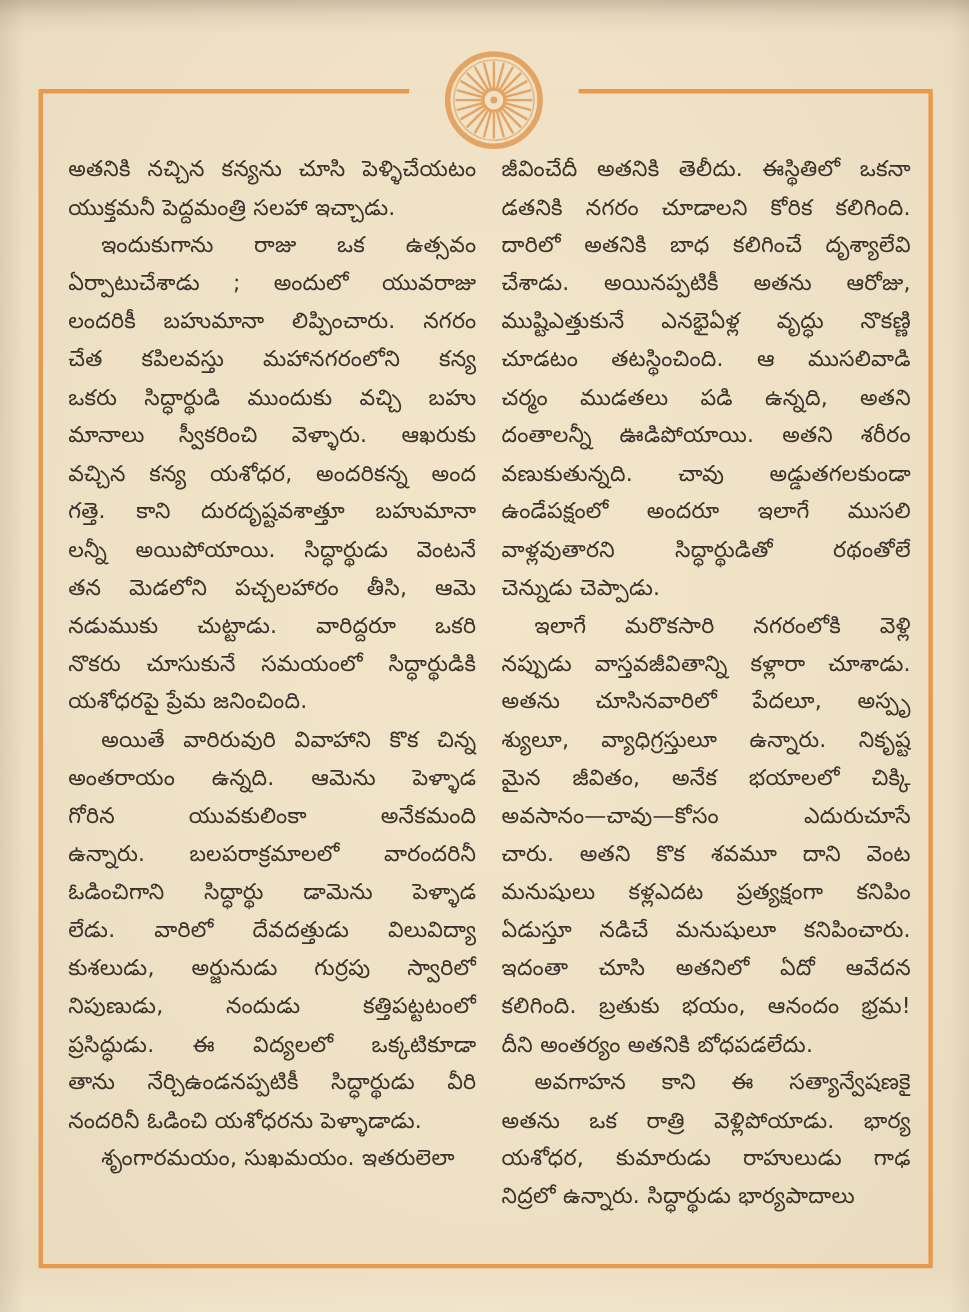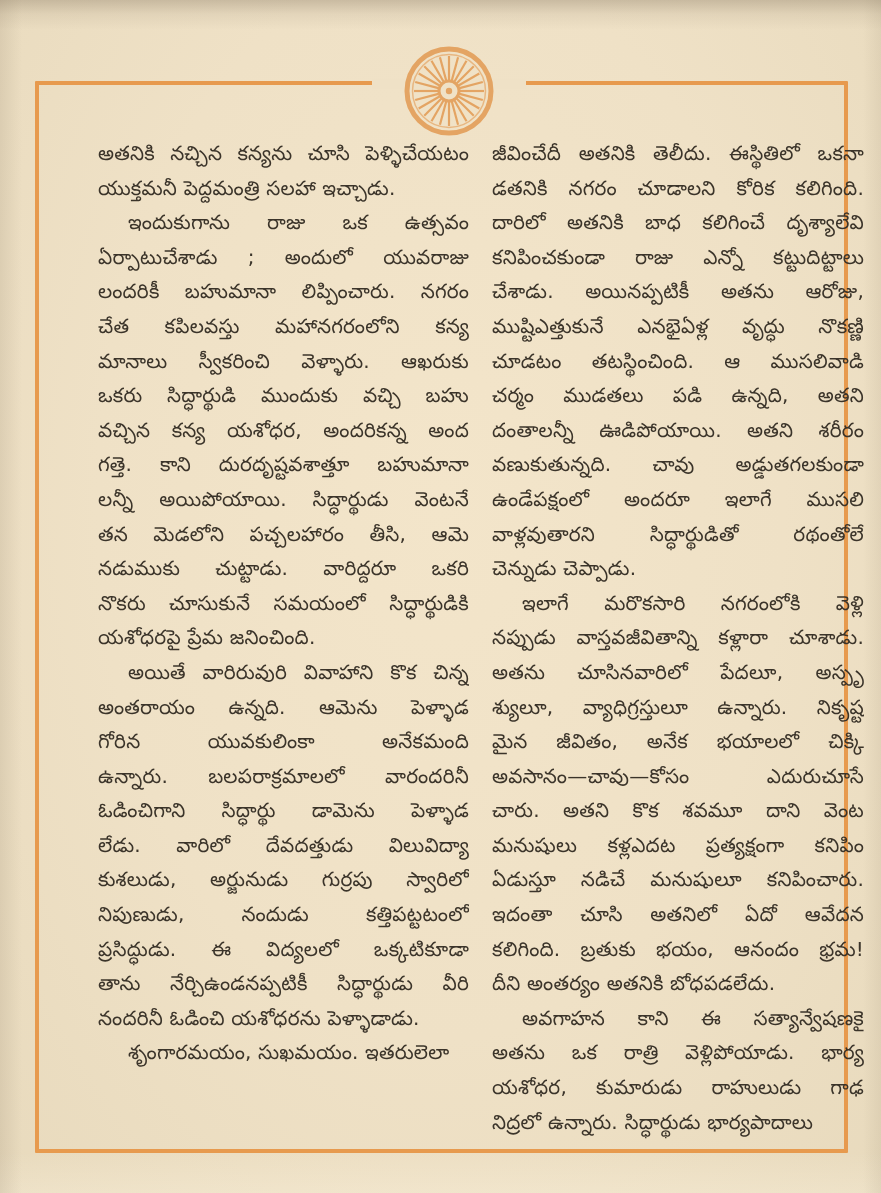--- a/index.html
+++ b/index.html
@@ -45,21 +45,20 @@
     width: 92px;
     height: 92px;
     opacity: 0.85;
   }
   .column {
     position: absolute;
     top: 136px;
     color: #3b342a;
     font-size: 20px;
     letter-spacing: 0.2px;
-    margin-left: 36px;
   }
   .column-left  { left: 62px;  width: 371px; }
   .column-right { left: 456px; width: 372px; }
   .para { margin: 0; }
   .line {
     height: 34.6px;
     line-height: 34.6px;
     overflow: hidden;
     text-align: justify;
     text-align-last: justify;
@@ -109,22 +108,22 @@
   <div class="column column-left">
       <div class="para">
         <div class="line">అతనికి నచ్చిన కన్యను చూసి పెళ్ళిచేయటం</div>
         <div class="line">యుక్తమనీ పెద్దమంత్రి సలహా ఇచ్చాడు.</div>
       </div>
       <div class="para indent">
         <div class="line">ఇందుకుగాను రాజు ఒక ఉత్సవం</div>
         <div class="line">ఏర్పాటుచేశాడు ; అందులో యువరాజు</div>
         <div class="line">లందరికీ బహుమానా లిప్పించారు. నగరం</div>
         <div class="line">చేత కపిలవస్తు మహానగరంలోని కన్య</div>
+        <div class="line">ఒకరు సిద్ధార్థుడి ముందుకు వచ్చి బహు</div>
         <div class="line">మానాలు స్వీకరించి వెళ్ళారు. ఆఖరుకు</div>
-        <div class="line">ఒకరు సిద్ధార్థుడి ముందుకు వచ్చి బహు</div>
         <div class="line">వచ్చిన కన్య యశోధర, అందరికన్న అంద</div>
         <div class="line">గత్తె. కాని దురదృష్టవశాత్తూ బహుమానా</div>
         <div class="line">లన్నీ అయిపోయాయి. సిద్ధార్థుడు వెంటనే</div>
         <div class="line">తన మెడలోని పచ్చలహారం తీసి, ఆమె</div>
         <div class="line">నడుముకు చుట్టాడు. వారిద్దరూ ఒకరి</div>
         <div class="line">నొకరు చూసుకునే సమయంలో సిద్ధార్థుడికి</div>
         <div class="line">యశోధరపై ప్రేమ జనించింది.</div>
       </div>
       <div class="para indent">
         <div class="line">అయితే వారిరువురి వివాహాని కొక చిన్న</div>
@@ -141,21 +140,20 @@
       </div>
       <div class="para indent">
         <div class="line">శృంగారమయం, సుఖమయం. ఇతరులెలా</div>
       </div>
     </div>
   <div class="column column-right">
       <div class="para">
         <div class="line">జీవించేదీ అతనికి తెలీదు. ఈస్థితిలో ఒకనా</div>
         <div class="line">డతనికి నగరం చూడాలని కోరిక కలిగింది.</div>
         <div class="line">దారిలో అతనికి బాధ కలిగించే దృశ్యాలేవి</div>
-        <div class="line">కనిపించకుండా రాజు ఎన్నో కట్టుదిట్టాలు</div>
         <div class="line">చేశాడు. అయినప్పటికీ అతను ఆరోజు,</div>
         <div class="line">ముష్టిఎత్తుకునే ఎనభైఏళ్ల వృద్ధు నొకణ్ణి</div>
         <div class="line">చూడటం తటస్థించింది. ఆ ముసలివాడి</div>
         <div class="line">చర్మం ముడతలు పడి ఉన్నది, అతని</div>
         <div class="line">దంతాలన్నీ ఊడిపోయాయి. అతని శరీరం</div>
         <div class="line">వణుకుతున్నది. చావు అడ్డుతగలకుండా</div>
         <div class="line">ఉండేపక్షంలో అందరూ ఇలాగే ముసలి</div>
         <div class="line">వాళ్లవుతారని సిద్ధార్థుడితో రథంతోలే</div>
         <div class="line">చెన్నుడు చెప్పాడు.</div>
       </div>

